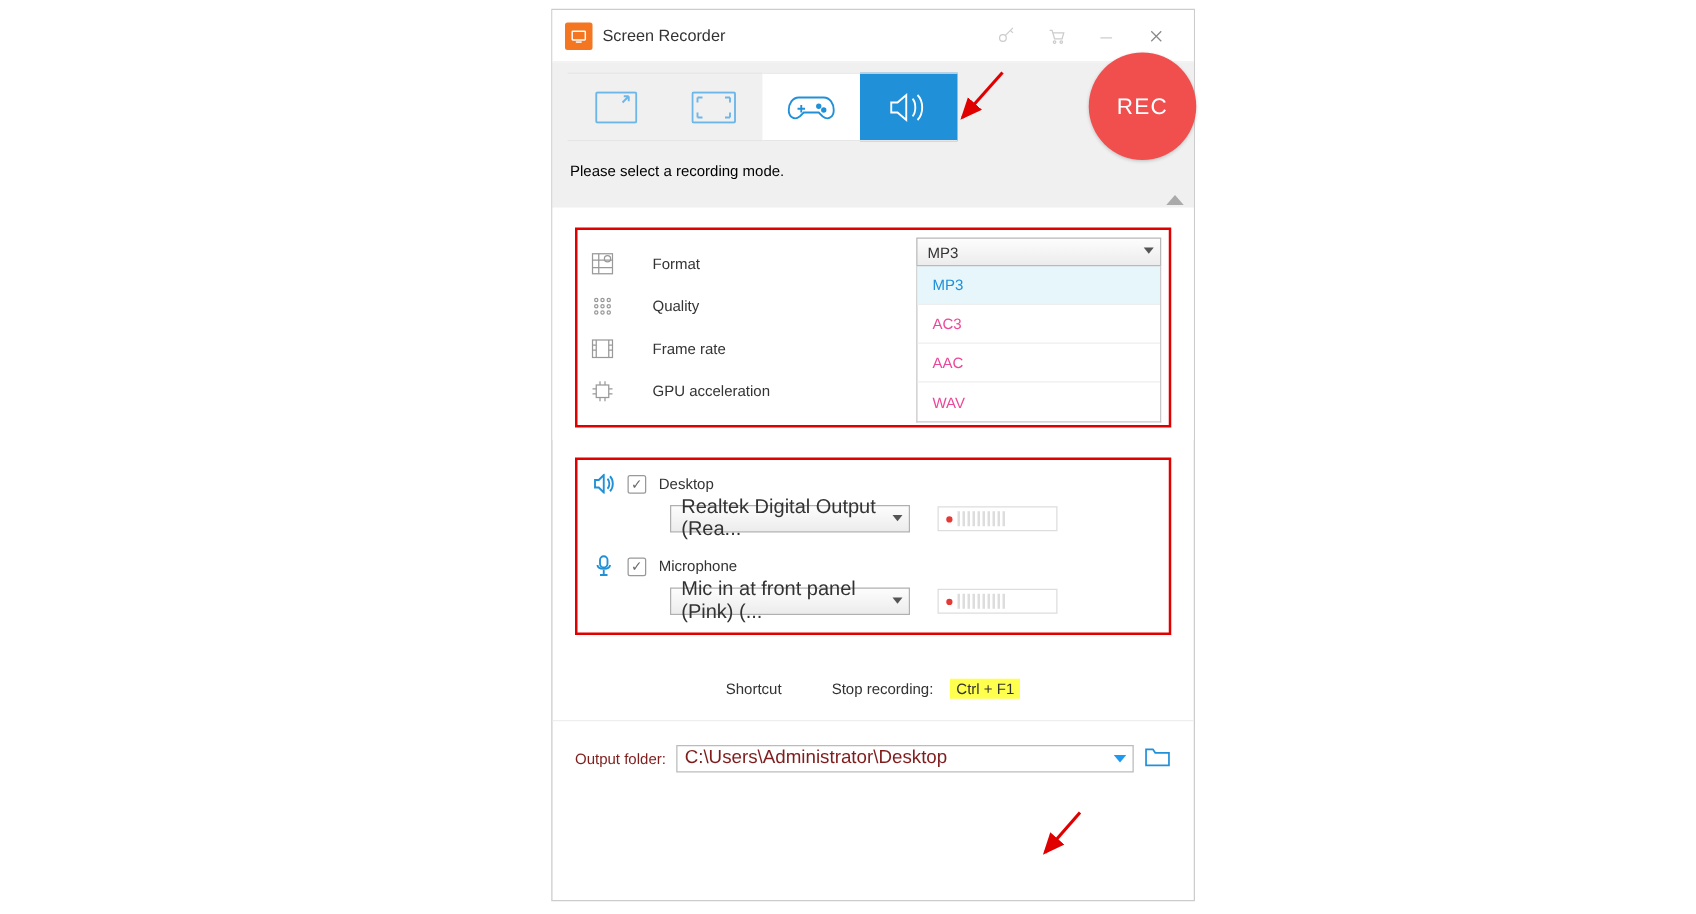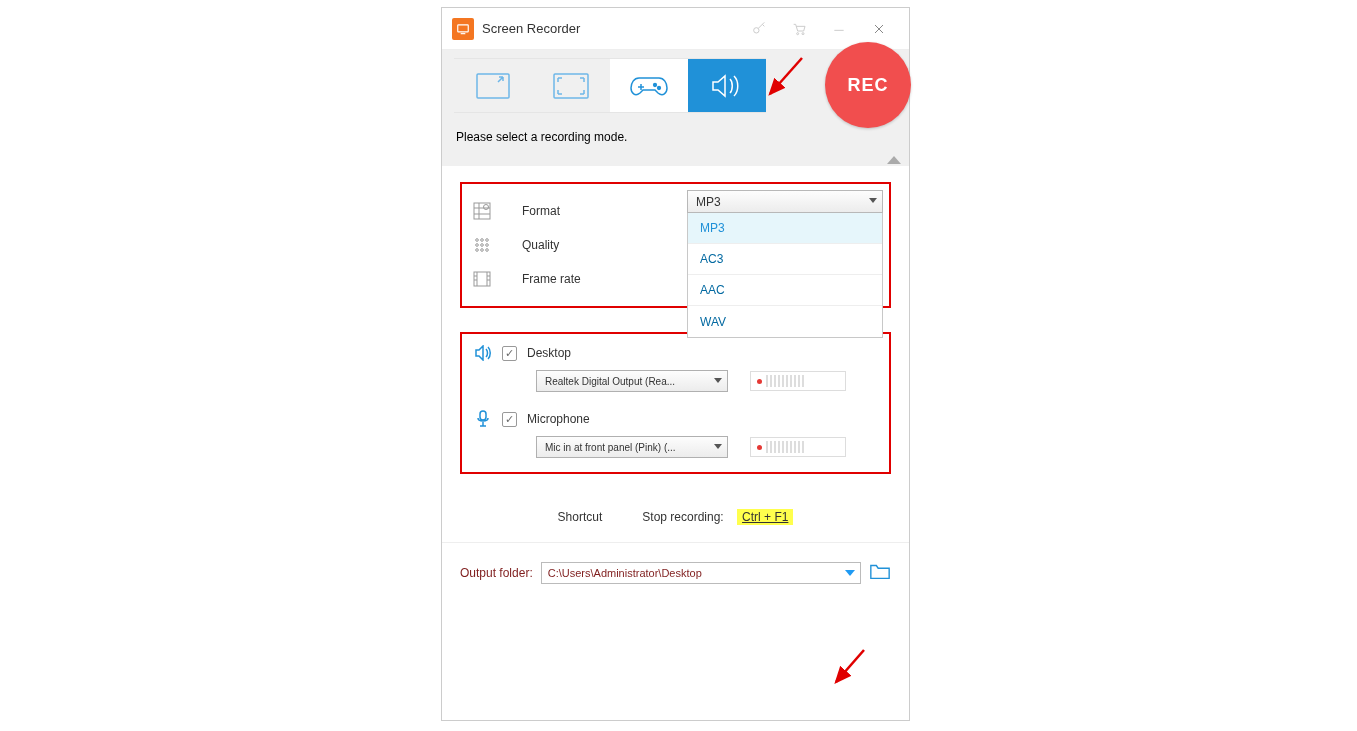--- a/index.html
+++ b/index.html
@@ -9,21 +9,21 @@
     color: #333;
     background: #fff;
     width: 1357px;
     height: 731px;
     position: relative;
   }
   .app-window {
     position: absolute;
     left: 441px;
     top: 7px;
-    width: 469px;
+    width: 515px;
     height: 714px;
     border: 1px solid #ccc;
     background: #fff;
     display: flex;
     flex-direction: column;
   }
   
   .title-bar {
     height: 42px;
     display: flex;
@@ -81,21 +81,21 @@
 
   .rec-button {
     position: absolute;
     right: -2px;
     top: -8px;
     width: 86px; height: 86px;
     border-radius: 50%;
     background: #f14e4e;
     display: flex; align-items: center; justify-content: center;
     color: #fff;
-    font-weight: bold;
+    font-weight: normal;
     font-size: 18px;
     letter-spacing: 1px;
     cursor: pointer;
     box-shadow: 0 1px 3px rgba(0,0,0,0.2);
     z-index: 20;
   }
 
   .instruction-bar {
     background: #f0f0f0;
     padding: 10px 14px 22px 14px;
@@ -166,21 +166,21 @@
   .dropdown-list {
     border: 1px solid #c8c8c8;
     border-top: none;
     background: #fff;
   }
   .dropdown-item {
     height: 31px;
     display: flex; align-items: center;
     padding: 0 12px;
     font-size: 12px;
-    color: #0369a1;
+    color: #ec4899;
     border-bottom: 1px solid #eee;
     cursor: pointer;
   }
   .dropdown-item:last-child { border-bottom: none; }
   .dropdown-item.hl { background: #e6f6fb; color: #2091d8; }
 
   
   .audio-panel {
     padding: 14px 18px 10px 18px;
   }
@@ -210,21 +210,21 @@
     display: flex; align-items: center;
     padding-left: 62px;
     gap: 22px;
   }
   .mini-select {
     width: 192px; height: 22px;
     border: 1px solid #b0b0b0;
     background: linear-gradient(#fdfdfd,#ececec);
     display:flex; align-items:center;
     padding: 0 8px;
-    font-size: 10px;
+    font-size: 16px;
     color:#333;
     position: relative;
     cursor:pointer;
   }
   .mini-select .caret {
     position:absolute; right:5px; top:7px;
     width:0;height:0;
     border-left:4px solid transparent;
     border-right:4px solid transparent;
     border-top:5px solid #555;
@@ -242,41 +242,40 @@
 
   
   .shortcut-row {
     display:flex; align-items:center; justify-content:center; gap: 40px;
     padding: 26px 0 18px 0;
     font-size:12px; color:#333;
   }
   .shortcut-key {
     background: #ffff4d;
     padding: 1px 5px;
-    text-decoration: underline;
   }
 
   .divider { height:1px; background:#eee; margin: 0; }
 
   
   .output-row {
     display:flex; align-items:center;
     padding: 18px 18px;
     gap: 8px;
     font-size:12px;
     color:#7f1d1d;
   }
   .output-input {
     flex:1;
     height:22px;
     border:1px solid #bbb;
     padding:0 6px;
-    display:flex; align-items:center;
+    display:flex; 
     position:relative;
-    font-size:11px;
+    font-size:15px;
   }
   .output-input .bluecaret {
     position:absolute; right:5px; top:7px;
     width:0;height:0;
     border-left:5px solid transparent;
     border-right:5px solid transparent;
     border-top:6px solid #1f9af3;
     cursor:pointer;
   }
   .folder-btn svg { stroke:#2091d8; fill:none; stroke-width:1.5; width:22px; height:20px; cursor:pointer; }
@@ -399,20 +398,36 @@
               <rect x="1" y="1" width="16" height="14"></rect>
               <line x1="4" y1="1" x2="4" y2="15"></line>
               <line x1="14" y1="1" x2="14" y2="15"></line>
               <line x1="1" y1="5" x2="4" y2="5"></line>
               <line x1="1" y1="9" x2="4" y2="9"></line>
               <line x1="14" y1="5" x2="17" y2="5"></line>
               <line x1="14" y1="9" x2="17" y2="9"></line>
             </svg>
         </div>
         <div class="setting-label">Frame rate</div>
+      </div>
+      <div class="setting-row">
+        <div class="setting-icon">
+          <svg width="18" height="18" viewBox="0 0 18 18">
+              <rect x="4" y="4" width="10" height="10"></rect>
+              <line x1="7" y1="1" x2="7" y2="4"></line>
+              <line x1="11" y1="1" x2="11" y2="4"></line>
+              <line x1="7" y1="14" x2="7" y2="17"></line>
+              <line x1="11" y1="14" x2="11" y2="17"></line>
+              <line x1="1" y1="7" x2="4" y2="7"></line>
+              <line x1="1" y1="11" x2="4" y2="11"></line>
+              <line x1="14" y1="7" x2="17" y2="7"></line>
+              <line x1="14" y1="11" x2="17" y2="11"></line>
+            </svg>
+        </div>
+        <div class="setting-label">GPU acceleration</div>
       </div>
 
       <div class="dropdown-wrap">
         <div class="dropdown-selected">
           <span>MP3</span>
           <div class="caret"></div>
         </div>
         <div class="dropdown-list">
           <div class="dropdown-item hl">MP3</div>
           <div class="dropdown-item">AC3</div>

